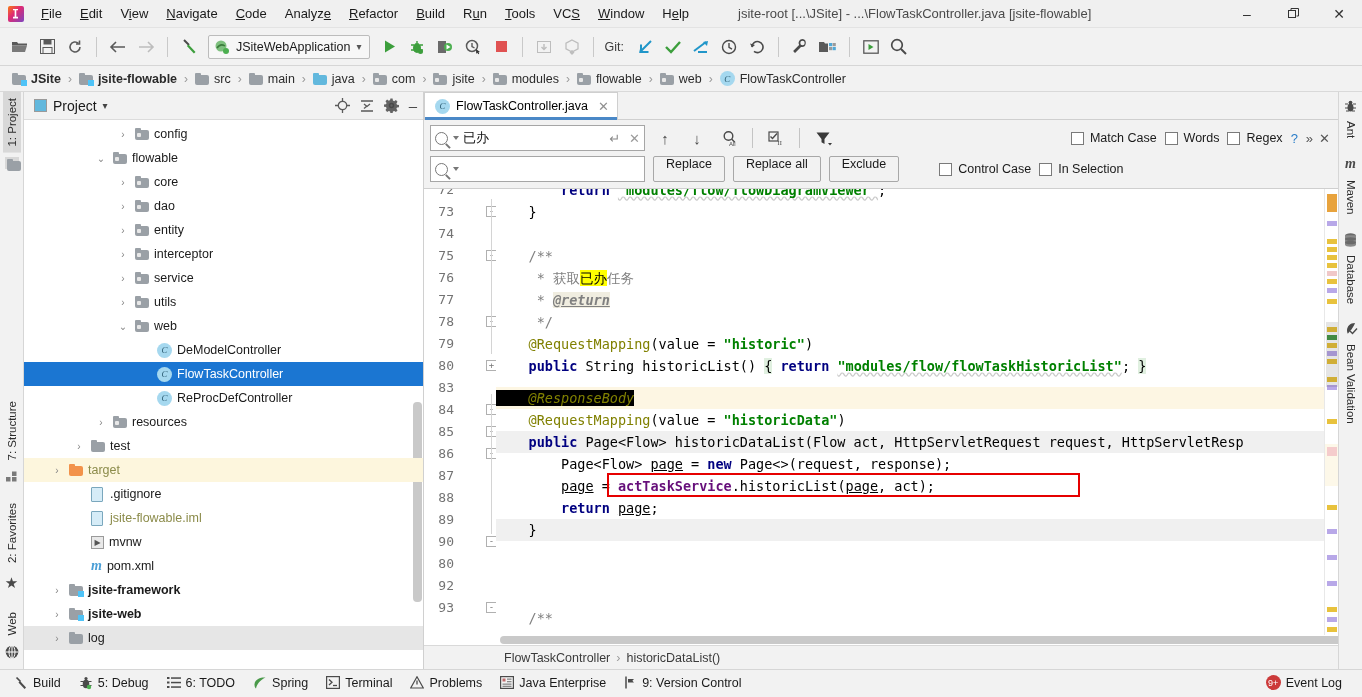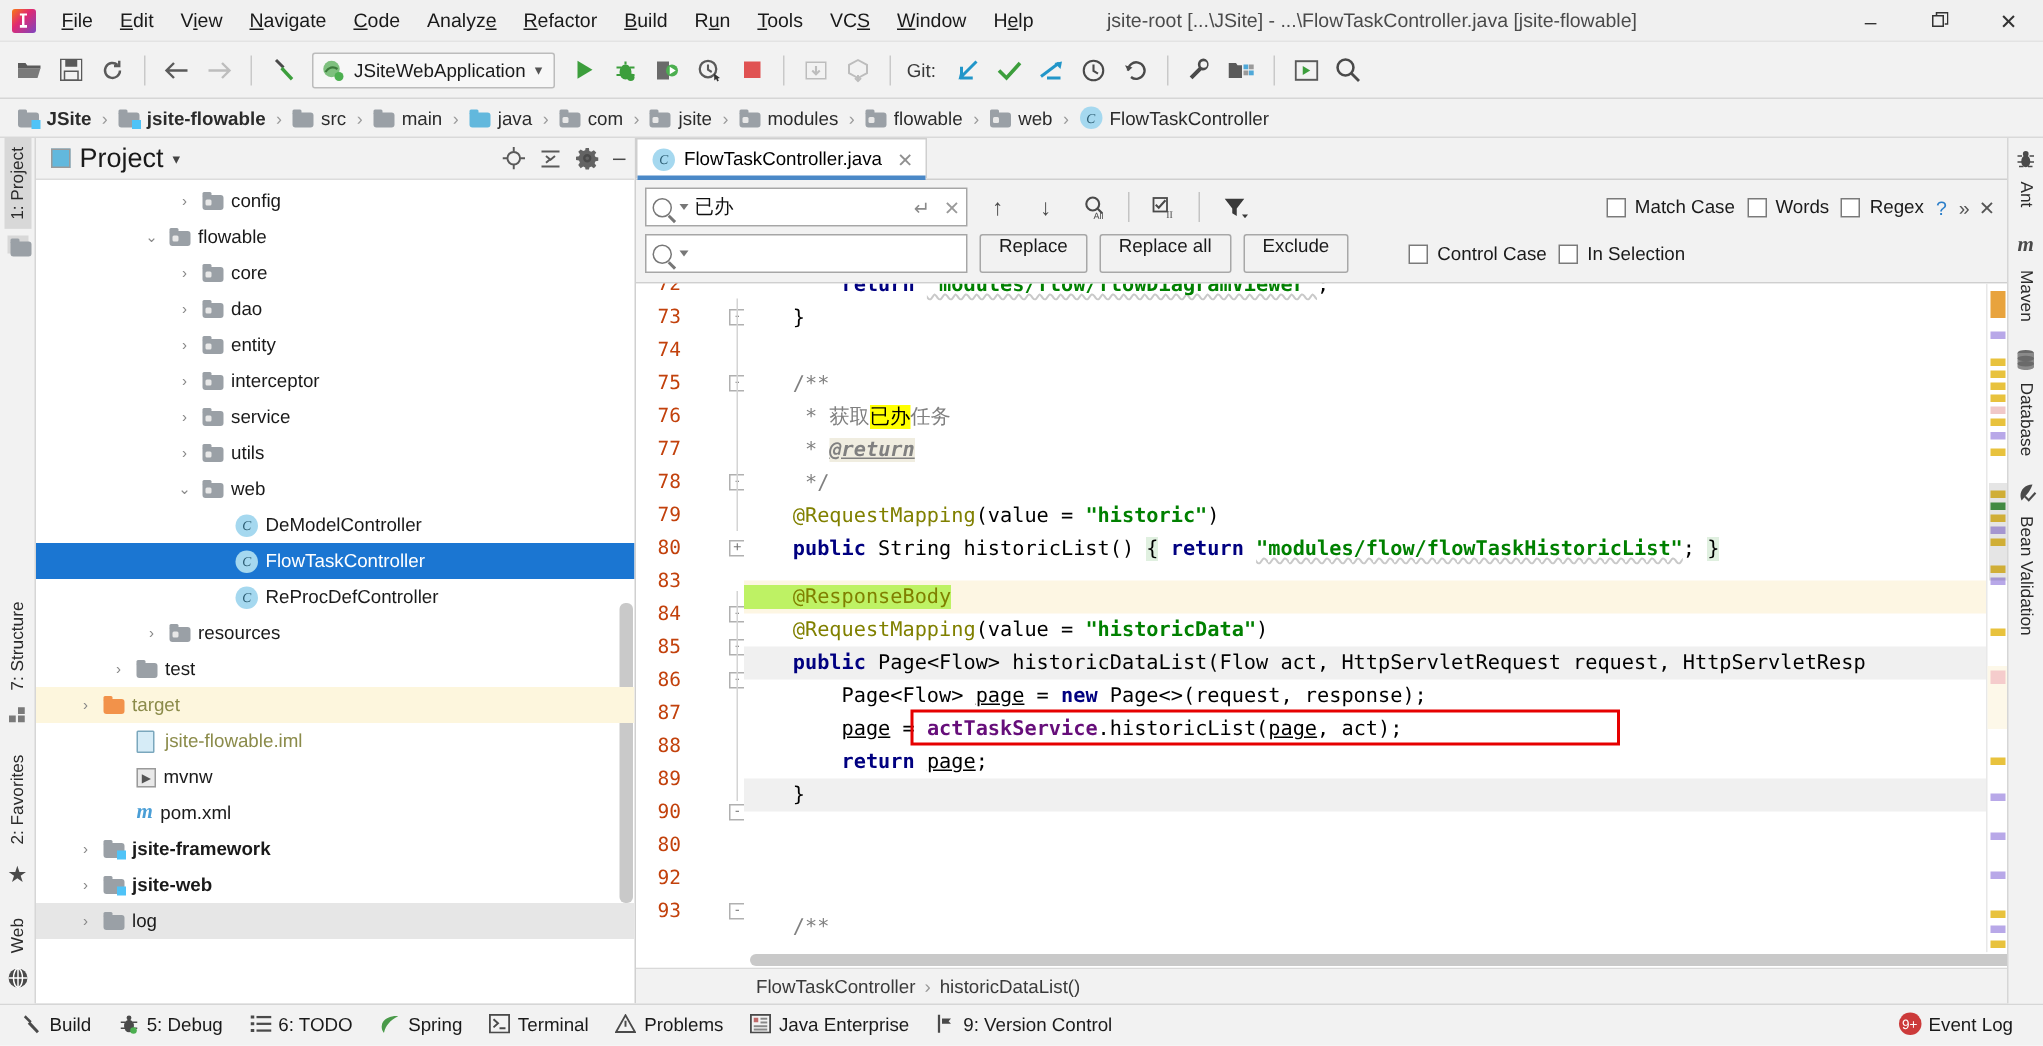--- a/index.html
+++ b/index.html
@@ -91,21 +91,21 @@
   }
   .vtab.active { background: #d8d8d8; }
   .vtab.rot180 { transform: rotate(180deg); }
 
   
   .projwin { width: 400px; background: #fff; display: flex; flex-direction: column; flex: none; border-right: 1px solid #d0d0d0; }
   .projhdr {
     height: 28px; background: #f2f2f2; display: flex; align-items: center; padding: 0 6px 0 10px;
     border-bottom: 1px solid #dcdcdc; gap: 6px; flex: none;
   }
-  .projhdr .ttl { font-size: 18px; color: #1a1a1a; }
+  .projhdr .ttl { font-size: 14px; color: #1a1a1a; }
   .projhdr .sq { width:13px;height:13px;background:#62b8dd;border:1px solid #9a9a9a;}
   .hdr-icons { margin-left: auto; display: flex; align-items: center; gap: 10px; color: #5b5b5b; }
   .tree { flex: 1; overflow: hidden; position: relative; padding-top: 2px; font-size: 12.5px; }
   .trow { height: 24px; display: flex; align-items: center; gap: 5px; padding-right: 4px; white-space: nowrap; position: relative; }
   .trow.sel { background: #1b76d2; color: #fff; }
   .trow.hl { background: #fdf6dd; }
   .trow.gray { background: #e6e6e6; }
   .arw { width: 14px; text-align: center; color: #888; font-size: 10px; flex: none; }
   .tlabel { color: #1a1a1a; }
   .trow.sel .tlabel { color: #fff; }
@@ -156,21 +156,21 @@
   }
   .cbx { display: flex; align-items: center; gap: 6px; font-size: 12.5px; color: #1a1a1a; white-space: nowrap; }
   .box { width: 13px; height: 13px; border: 1px solid #7a7a7a; background: #fff; flex: none; }
   .qmark { color: #2b7ec9; font-size: 13px; }
   .panel-right { margin-left: auto; display: flex; align-items: center; gap: 6px; color: #555; padding-right: 2px; }
 
   
   .codewrap { flex: 1; display: flex; min-height: 0; position: relative; overflow: hidden; }
   .gutter { width: 72px; background: #fff; flex: none; position: relative; }
   .gnum {
-    position: absolute; right: 42px; font-family: "DejaVu Sans Mono", monospace; font-size: 13px; color: #c2410c;
+    position: absolute; right: 42px; font-family: "DejaVu Sans Mono", monospace; font-size: 13px; color: #737373;
     text-align: right; width: 28px; line-height: 22px; height: 22px;
   }
   .gfold {
     position: absolute; left: 62px; width: 11px; height: 11px; border: 1px solid #b0b0b0; background: #fff;
     color: #777; font-size: 9px; line-height: 9px; text-align: center; font-family: "DejaVu Sans Mono", monospace;
   }
   .code {
     flex: 1; position: relative; font-family: "DejaVu Sans Mono", monospace; font-size: 13.5px;
     line-height: 22px; overflow: hidden; background: #fff; white-space: pre;
   }
@@ -180,21 +180,21 @@
   .kw { color: #000080; font-weight: bold; }
   .str { color: #008000; font-weight: bold; }
   .ann { color: #808000; }
   .cmt { color: #808080; }
   .cmt-zh { font-family: Liberation Mono, monospace; color:#808080; }
   .tagdoc { color: #808080; font-weight: bold; font-style: italic; text-decoration: underline; background:#f0ede0; }
   .hlmatch { background: #ffff00; color: #000; font-family: "DejaVu Sans", sans-serif; }
   .fld { color: #660e7a; font-weight: bold; }
   .und { text-decoration: underline; }
   .brace-g { background: #e0f0e0; }
-  .ann-hl { background: #bef264; }
+  .ann-hl { background: #000000; font-style: italic; }
   .redbox { position: absolute; border: 2px solid #e60000; }
   .squig { text-decoration: underline wavy #c9c9c9; text-decoration-skip-ink: none; }
 
   
   .markerbar { width: 14px; background: #fff; border-left: 1px solid #e8e8e8; position: relative; flex: none; }
   .mk { position: absolute; left: 2px; width: 10px; height: 3px; }
   .vscroll-thumb { position: absolute; left: 1px; width: 12px; background: rgba(0,0,0,0.10); }
 
   
   .ebread {
@@ -680,20 +680,27 @@
             </span>
             <span class="tlabel">test</span>
           </div>
           <div class="trow hl" style="padding-left: 26px;">
             <span class="arw">›</span>
             <span class="fico orange plain">
               <span class="body"></span>
               <span class="tab"></span>
             </span>
             <span class="tlabel olive">target</span>
+          </div>
+          <div class="trow" style="padding-left: 48px;">
+            <span class="arw"></span>
+            <span class="ficon">
+              <span class="doc blue" style="display:block"></span>
+            </span>
+            <span class="tlabel">.gitignore</span>
           </div>
           <div class="trow" style="padding-left: 48px;">
             <span class="arw"></span>
             <span class="ficon">
               <span class="doc blue" style="display:block"></span>
             </span>
             <span class="tlabel olive">jsite-flowable.iml</span>
           </div>
           <div class="trow" style="padding-left: 48px;">
             <span class="arw"></span>

